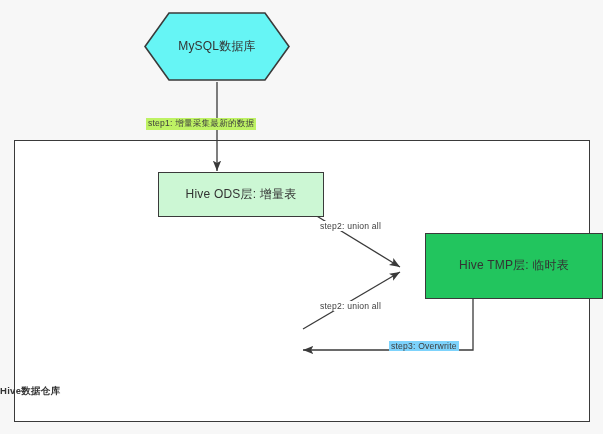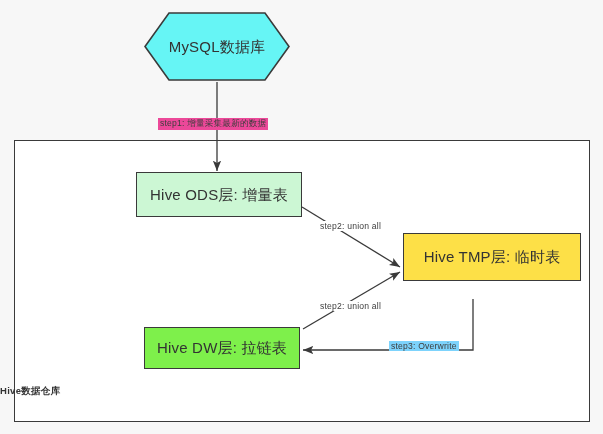--- a/index.html
+++ b/index.html
@@ -30,26 +30,27 @@
     pointer-events: none;
   }
   .node {
     position: absolute;
     box-sizing: border-box;
     display: flex;
     align-items: center;
     justify-content: center;
     text-align: center;
     color: #333333;
-    font-size: 15px;
+    font-size: 12px;
     letter-spacing: 0.2px;
     line-height: 1.3;
   }
   .node-rect {
     border: 1.4px solid #3a3a3a;
+    margin-left: 22px;
   }
   
   #warehouse-container {
     position: absolute;
     left: 14px;
     top: 140px;
     width: 576px;
     height: 282px;
     border: 1.4px solid #3a3a3a;
     background: #ffffff;
@@ -89,42 +90,42 @@
     top: 172px;
     width: 166px;
     height: 45px;
     background: #ccf7d4;
   }
   
   #tmp-node {
     left: 403px;
     top: 233px;
     width: 178px;
-    height: 48px;
-    background: #fde047;
+    height: 66px;
+    background: #22c55e;
   }
   
   #dw-node {
     left: 144px;
     top: 327px;
     width: 156px;
     height: 42px;
     background: #7ef04b;
   }
   .edge-label {
     position: absolute;
     font-size: 8.6px;
     color: #3d3d3d;
     white-space: nowrap;
     letter-spacing: 0.2px;
   }
   #label-step1 {
-    left: 158px;
+    left: 146px;
     top: 118px;
-    background: #ec4899;
+    background: #bef264;
     padding: 0 2px;
   }
   #label-step2-ods {
     left: 318px;
     top: 221px;
     background: #ffffff;
     padding: 0 2px;
   }
   #label-step2-dw {
     left: 318px;
@@ -170,23 +171,20 @@
   </div>
 
   <div class="node node-rect" id="ods-node">
     <span>Hive ODS层: 增量表</span>
   </div>
 
   <div class="node node-rect" id="tmp-node">
     <span>Hive TMP层: 临时表</span>
   </div>
 
-  <div class="node node-rect" id="dw-node">
-    <span>Hive DW层: 拉链表</span>
-  </div>
 
   <div class="edge-label" id="label-step1">step1: 增量采集最新的数据</div>
   <div class="edge-label" id="label-step2-ods">step2: union all</div>
   <div class="edge-label" id="label-step2-dw">step2: union all</div>
   <div class="edge-label" id="label-step3">step3: Overwrite</div>
 
   <div id="warehouse-label">Hive数据仓库</div>
 
 </div>
 

